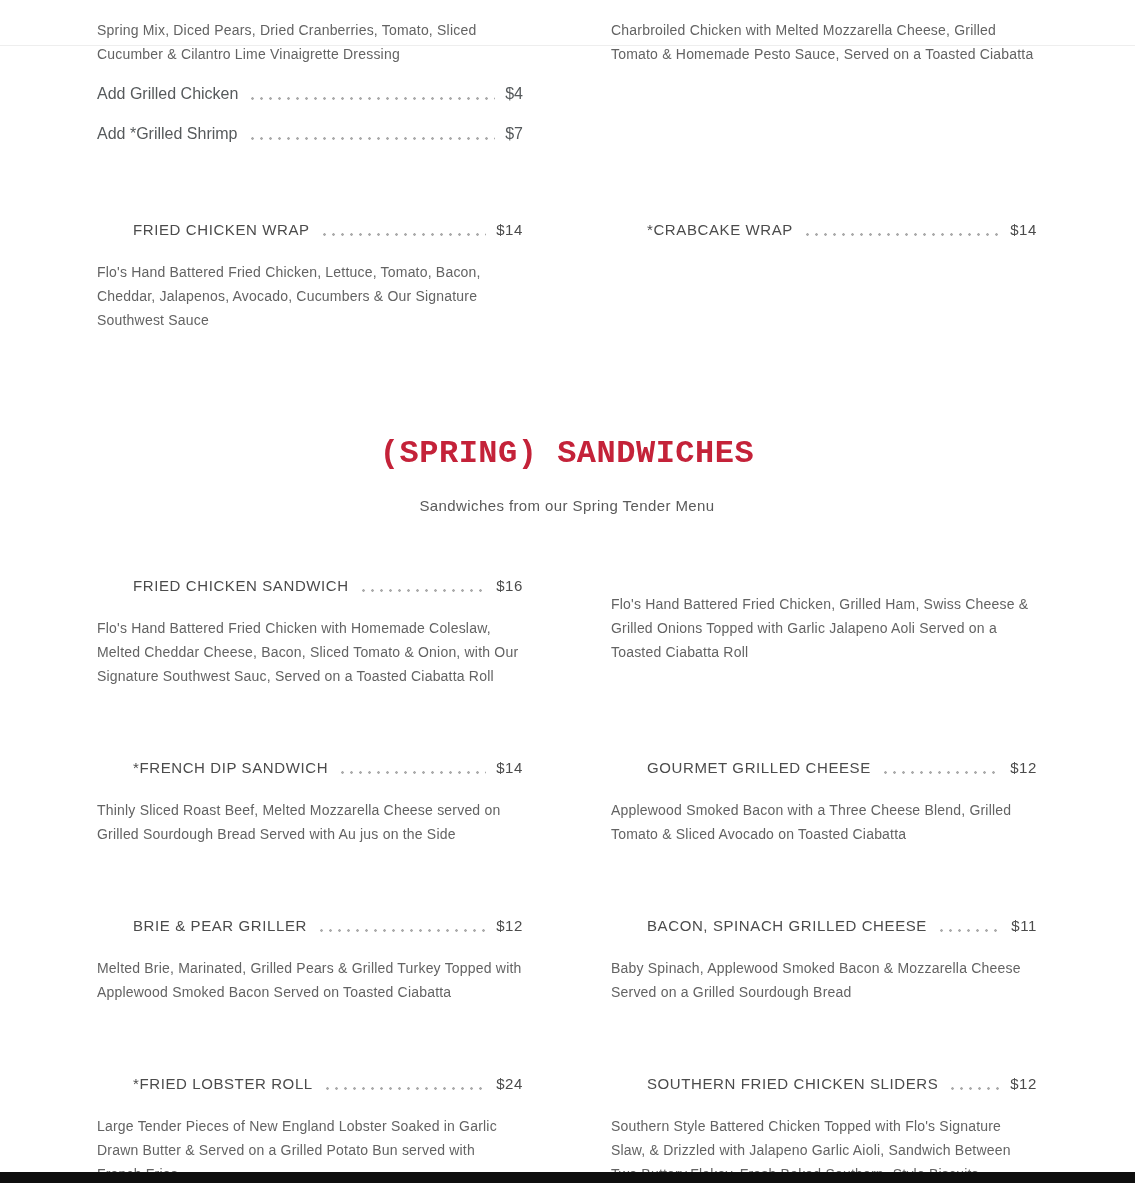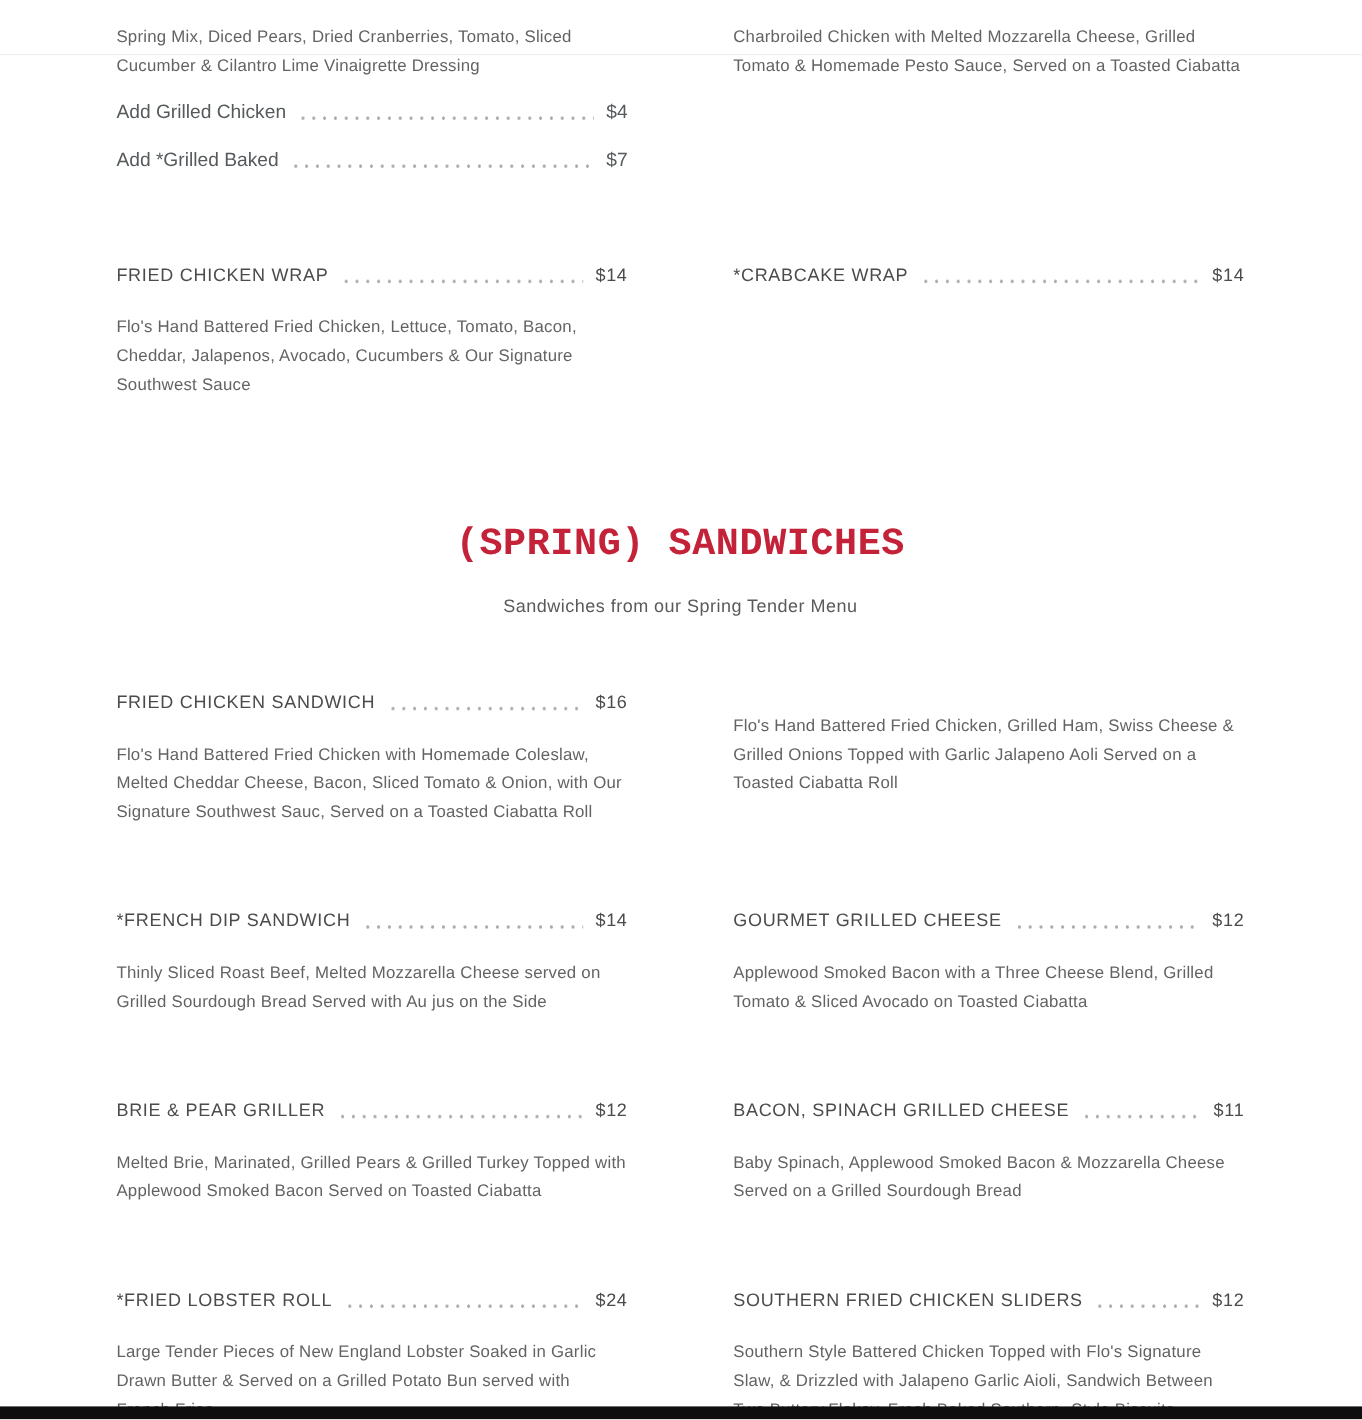--- a/index.html
+++ b/index.html
@@ -41,21 +41,21 @@
     color:#565a5c;
   }
   .addon-row:first-child { margin-top:16px; }
 
   .item-row {
     display:flex; align-items:flex-end;
     font-size:15px; line-height:24px;
     letter-spacing:0.6px;
     color:#4b4b4b;
   }
-  .item-title { white-space:nowrap; }
+  .item-title { white-space:nowrap;margin-left:36px; }
   .item-price { white-space:nowrap; color:#4b4b4b; }
   .addon-label { white-space:nowrap; }
   .addon-price { white-space:nowrap; color:#565a5c; }
 
   .leader {
     flex:1;
     height:3px;
     margin:0 10px 6px 10px;
     background-image:radial-gradient(circle, #ababab 1.2px, transparent 1.5px);
     background-size:9px 3px;
@@ -104,21 +104,21 @@
     <div class="two-col">
       <div>
         <p class="desc">Spring Mix, Diced Pears, Dried Cranberries, Tomato, Sliced Cucumber &amp; Cilantro Lime Vinaigrette Dressing</p>
         <div class="addon-list">
           <div class="addon-row">
             <span class="addon-label">Add Grilled Chicken</span>
             <span class="leader"></span>
             <span class="addon-price">$4</span>
           </div>
           <div class="addon-row">
-            <span class="addon-label">Add *Grilled Baked</span>
+            <span class="addon-label">Add *Grilled Shrimp</span>
             <span class="leader"></span>
             <span class="addon-price">$7</span>
           </div>
         </div>
       </div>
       <div>
         <p class="desc">Charbroiled Chicken with Melted Mozzarella Cheese, Grilled Tomato &amp; Homemade Pesto Sauce, Served on a Toasted Ciabatta</p>
       </div>
     </div>
 

